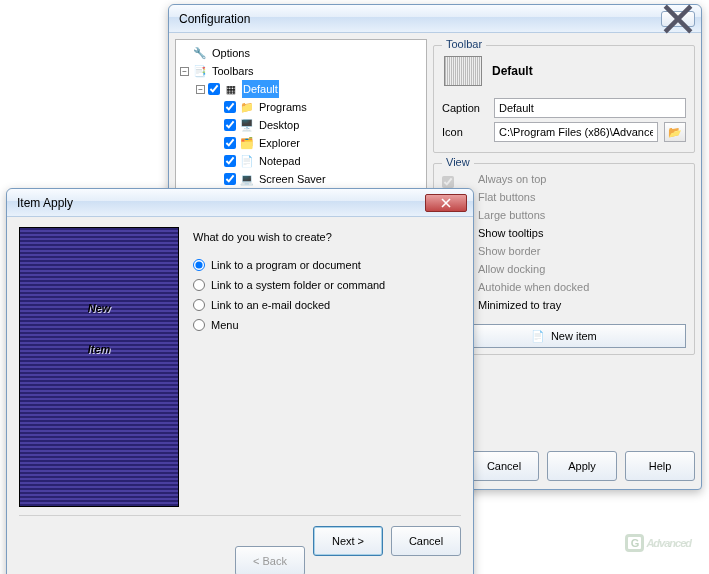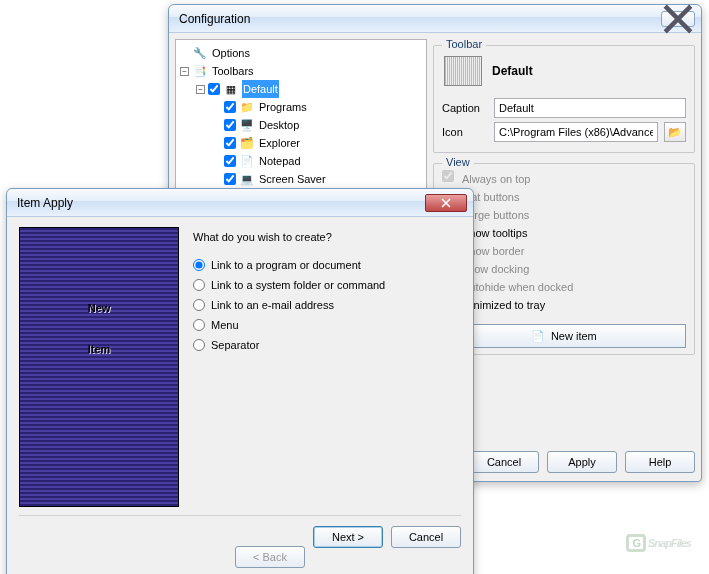--- a/index.html
+++ b/index.html
@@ -29,34 +29,34 @@
 .group { border:1px solid #c8c8c8; border-radius:2px; padding:4px 8px 6px 8px; position:relative; margin-top:6px;}
 .group-title { position:absolute; top:-8px; left:8px; background:#f0f0f0; padding:0 4px; color:#1a3e6e;}
 .toolbar-head { display:flex; align-items:center; gap:10px; padding:6px 2px 8px 2px;}
 .toolbar-swatch { width:38px; height:30px; background:repeating-linear-gradient(to right,#bbb,#bbb 1px,#eee 1px,#eee 2px); border:1px solid #888; display:inline-block;}
 .toolbar-name { font-weight:bold; font-size:12px;}
 .form-row { display:flex; align-items:center; gap:6px; margin:4px 0;}
 .form-row label { width:46px; color:#000;}
 .form-row input[type=text] { flex:1; height:20px; border:1px solid #abadb3; padding:1px 4px; background:#fff;}
 .browse-btn { width:22px; height:20px; border:1px solid #abadb3; background:linear-gradient(#fefefe,#e8e8e8); cursor:pointer; display:flex;align-items:center;justify-content:center;}
 .view-list { padding-top:2px; }
-.view-row { display:flex; align-items:flex-start; gap:8px; line-height:18px;}
+.view-row { display:flex; align-items:flex-end; gap:24px; line-height:18px;}
 .view-row.disabled { color:#8a8a8a;}
 .view-row input { width:12px;height:12px; cursor:pointer;}
 .newitem-btn { width:100%; height:24px; margin-top:10px; border:1px solid #8a9cb0; background:linear-gradient(#fdfdfd,#e6edf5); cursor:pointer; display:flex; align-items:center; justify-content:center; gap:6px;}
 .bottom-buttons { display:flex; justify-content:flex-end; gap:8px; padding:8px 6px 8px 0;}
-.btn { min-width:70px; height:22px; border:1px solid #8a9cb0; background:linear-gradient(#fdfdfd,#e6edf5); border-radius:3px; cursor:pointer; padding:0 10px;}
+.btn { min-width:70px; height:30px; border:1px solid #8a9cb0; background:linear-gradient(#fdfdfd,#e6edf5); border-radius:3px; cursor:pointer; padding:0 10px;}
 .btn.default { border:1px solid #3c7fb1; box-shadow:0 0 0 1px #a6d0e7 inset;}
 .btn[disabled] { color:#999; cursor:default;margin-top:20px;}
 
 .wizard-body { display:flex; padding:10px 12px 8px 12px; gap:14px;}
 .wizard-banner { width:160px; height:280px; background:
   repeating-linear-gradient(to bottom, #2a2270, #2a2270 2px, #4a3fa0 2px, #4a3fa0 4px);
   border:1px solid #000; display:flex; align-items:flex-start; justify-content:center; padding-top:56px;}
-.wizard-banner .txt { font-family: Georgia, 'Times New Roman', serif; font-weight:bold; font-size:32px; line-height:34px; color:#000; text-shadow: 1px 1px 0 #d0d0e8; text-align:center;}
+.wizard-banner .txt { font-family: Georgia, 'Times New Roman', serif; font-style:italic; font-weight:bold; font-size:32px; line-height:34px; color:#000; text-shadow: 1px 1px 0 #d0d0e8; text-align:center;}
 .wizard-right { flex:1; padding-top:4px;}
 .wizard-q { color:#000; margin-bottom:12px;}
 .radio-row { display:flex; align-items:center; gap:6px; line-height:20px;}
 .radio-row input { width:12px; height:12px; cursor:pointer;}
 .wizard-buttons { display:flex; justify-content:flex-end; gap:8px; padding:0 12px 12px 0;}
 .sep { height:1px; background:#d0d0d0; margin:0 12px 10px 12px;}
 
 .watermark { position:absolute; right:18px; bottom:20px; font-size:28px; font-weight:bold; font-style:italic; color:rgba(140,170,140,0.35); letter-spacing:-1px; pointer-events:none; font-family: Arial, sans-serif;}
 .watermark .g { color:rgba(120,160,120,0.45); border:3px solid rgba(120,160,120,0.35); border-radius:4px; padding:0 3px; margin-right:2px; font-style:normal;}
 </style>
@@ -235,33 +235,29 @@
       <div class="radio-row">
           <input type="radio" name="it" checked="" style="">
           <span>Link to a program or document</span>
         </div>
       <div class="radio-row">
           <input type="radio" name="it" style="">
           <span>Link to a system folder or command</span>
         </div>
       <div class="radio-row">
           <input type="radio" name="it" style="">
-          <span>Link to an e-mail address</span>
+          <span>Link to an e-mail docked</span>
         </div>
       <div class="radio-row">
           <input type="radio" name="it" style="">
           <span>Menu</span>
-        </div>
-      <div class="radio-row">
-          <input type="radio" name="it" style="">
-          <span>Separator</span>
         </div>
     </div>
   </div>
   <div class="sep"></div>
   <div class="wizard-buttons">
     <button class="btn" disabled="">&lt; Back</button>
     <button class="btn default">Next &gt;</button>
     <button class="btn">Cancel</button>
   </div>
 </div>
 
-<div class="watermark"><span class="g">G</span><span>SnapFiles</span></div>
+<div class="watermark"><span class="g">G</span><span>Advanced</span></div>
 
 </body></html>

